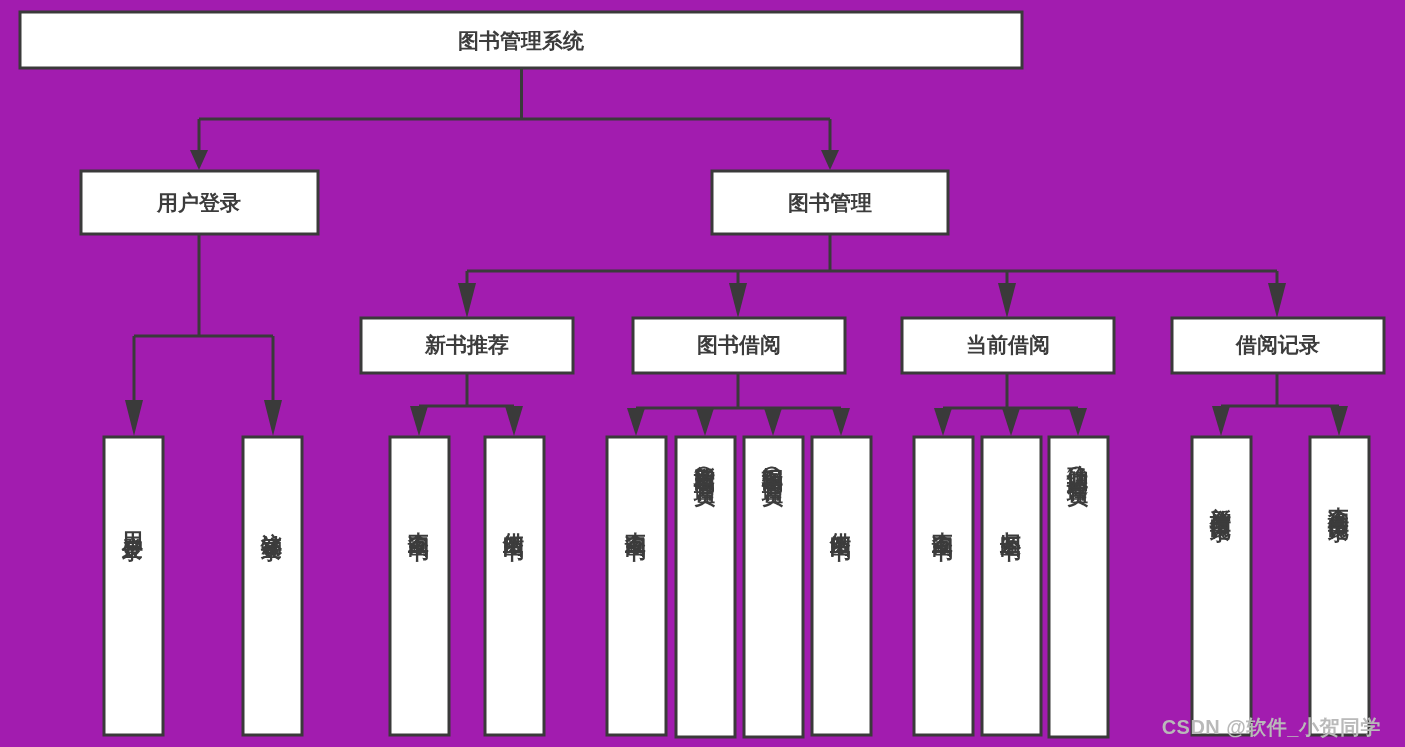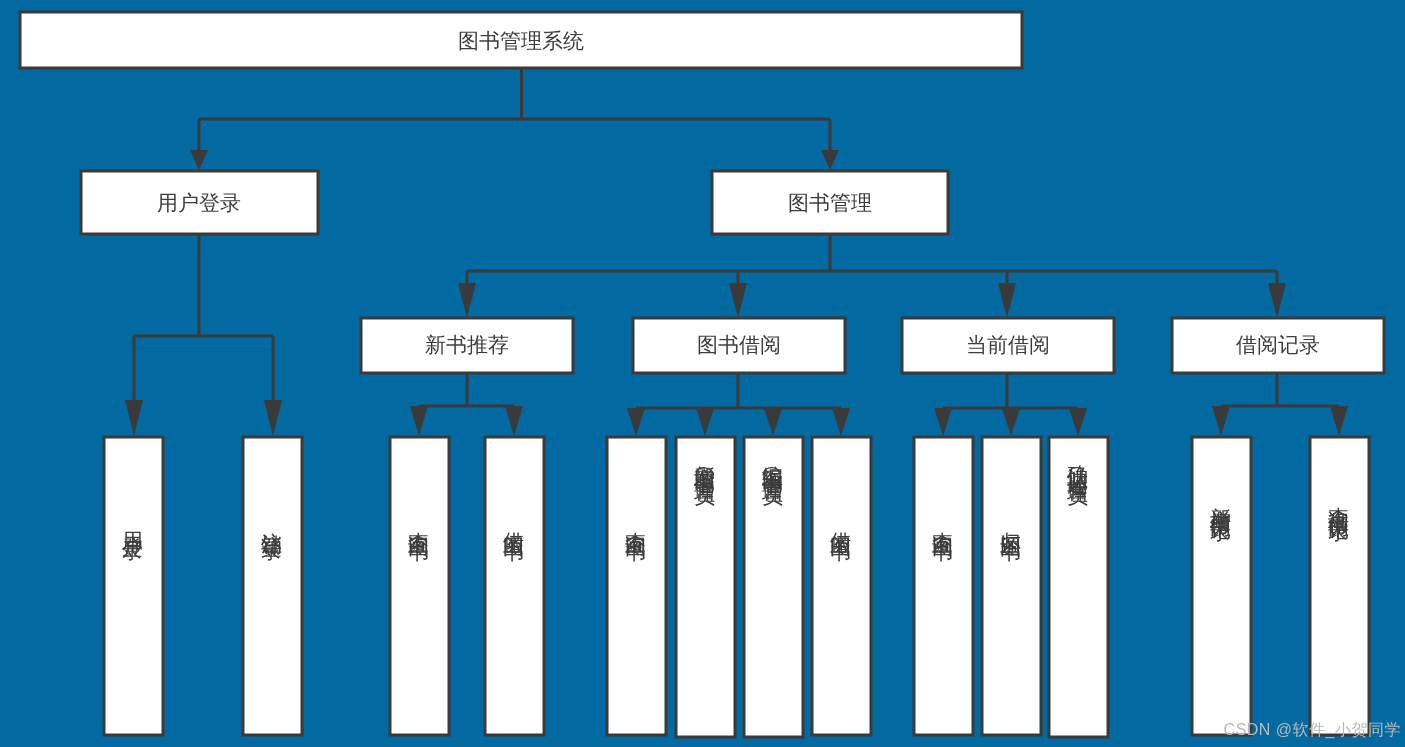--- a/index.html
+++ b/index.html
@@ -10,21 +10,22 @@
   body {
     width: 1405px;
     height: 747px;
     overflow: hidden;
     font-family: "Liberation Sans", "DejaVu Sans", sans-serif;
   }
   #diagram-root {
     position: relative;
     width: 1405px;
     height: 747px;
-    background: #0369a1;
+    background: #a21caf;
+    font-weight: bold;
   }
   svg#tree-svg {
     position: absolute;
     left: 0;
     top: 0;
     width: 1405px;
     height: 747px;
     display: block;
   }
   .node-rect {
@@ -53,24 +54,24 @@
     fill: #3c3c3c;
     font-family: "Liberation Sans", "DejaVu Sans", sans-serif;
     font-size: 21px;
     writing-mode: vertical-rl;
     text-orientation: upright;
     text-anchor: start;
     letter-spacing: 3px;
   }
   .watermark {
     position: absolute;
-    right: 4px;
+    right: 24px;
     bottom: 6px;
     font-family: "Liberation Sans", "DejaVu Sans", sans-serif;
-    font-size: 16px;
+    font-size: 20px;
     color: #b9b9b9;
     white-space: nowrap;
     letter-spacing: 0.5px;
     pointer-events: none;
   }
 </style>
 </head>
 <body>
 
 <div id="diagram-root">

